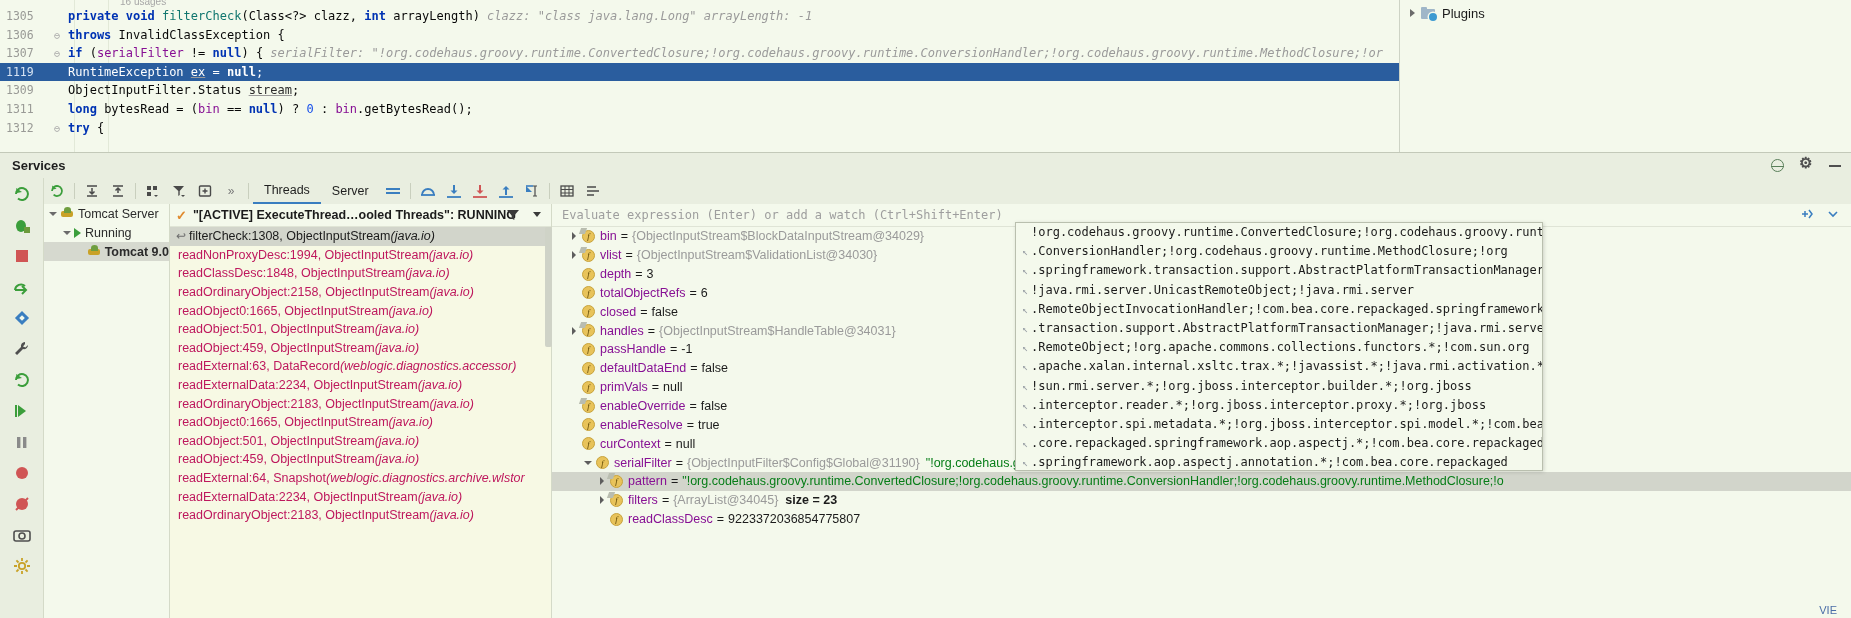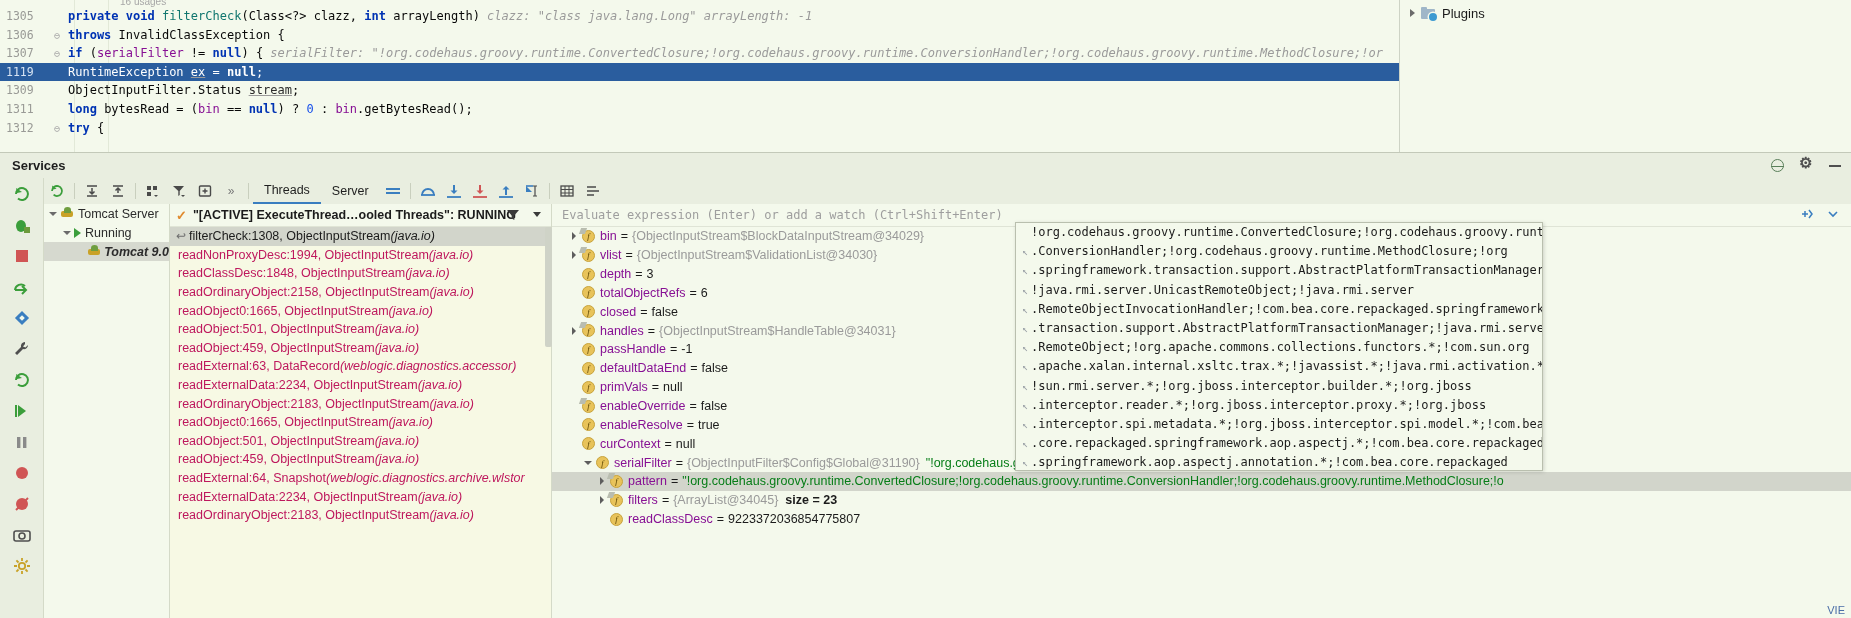--- a/index.html
+++ b/index.html
@@ -210,21 +210,21 @@
   }
   .tt-line {
     height:19.2px; line-height:19.2px; font-family:"DejaVu Sans Mono", monospace;
     font-size:12px; color:#1b1b1b; white-space:nowrap; padding-left:6px; position:relative;
   }
   .tt-wrapmark {
     display:inline-block; width:9px; color:#9aa0a6; font-size:10px;
   }
 
   
-  .br-status { position:absolute; right:6px; bottom:2px; font-size:11px; color:#4a6da7; }
+  .br-status { position:absolute; right:14px; bottom:2px; font-size:11px; color:#4a6da7; }
   .frames-scroll {
     position:absolute; left:545px; top:74px; width:7px; height:120px; background:#cfd3c7; border-radius:2px;
   }
 </style>
 </head>
 <body>
 
 <div class="app">
 
   <div class="editor">
@@ -467,21 +467,21 @@
               <span class="chev-d"></span>
             </span>
             <span style="display: inline-flex; align-items: center;">
               <span class="play-tri" style="margin-right:4px;"></span>
             </span>
             <span>Running</span>
           </div>
           <div class="tree-row sel" style="padding-left: 30px;">
             <span class="tw"></span>
             <span class="tomcat-ic"></span>
-            <span style="font-weight: 700; font-style: italic;">Tomcat 9.0</span>
+            <span style="font-weight: 700;">Tomcat 9.0</span>
           </div>
         </div>
     </div>
 
     <div class="frames">
       <div class="frames-head" style="position:relative;">
         <span class="check-ic">✓</span>
         <span class="frames-head-txt">"[ACTIVE] ExecuteThread…ooled Threads": RUNNING</span>
         <span class="fr-filter">
           <svg width="16" height="16" viewBox="0 0 16 16">

